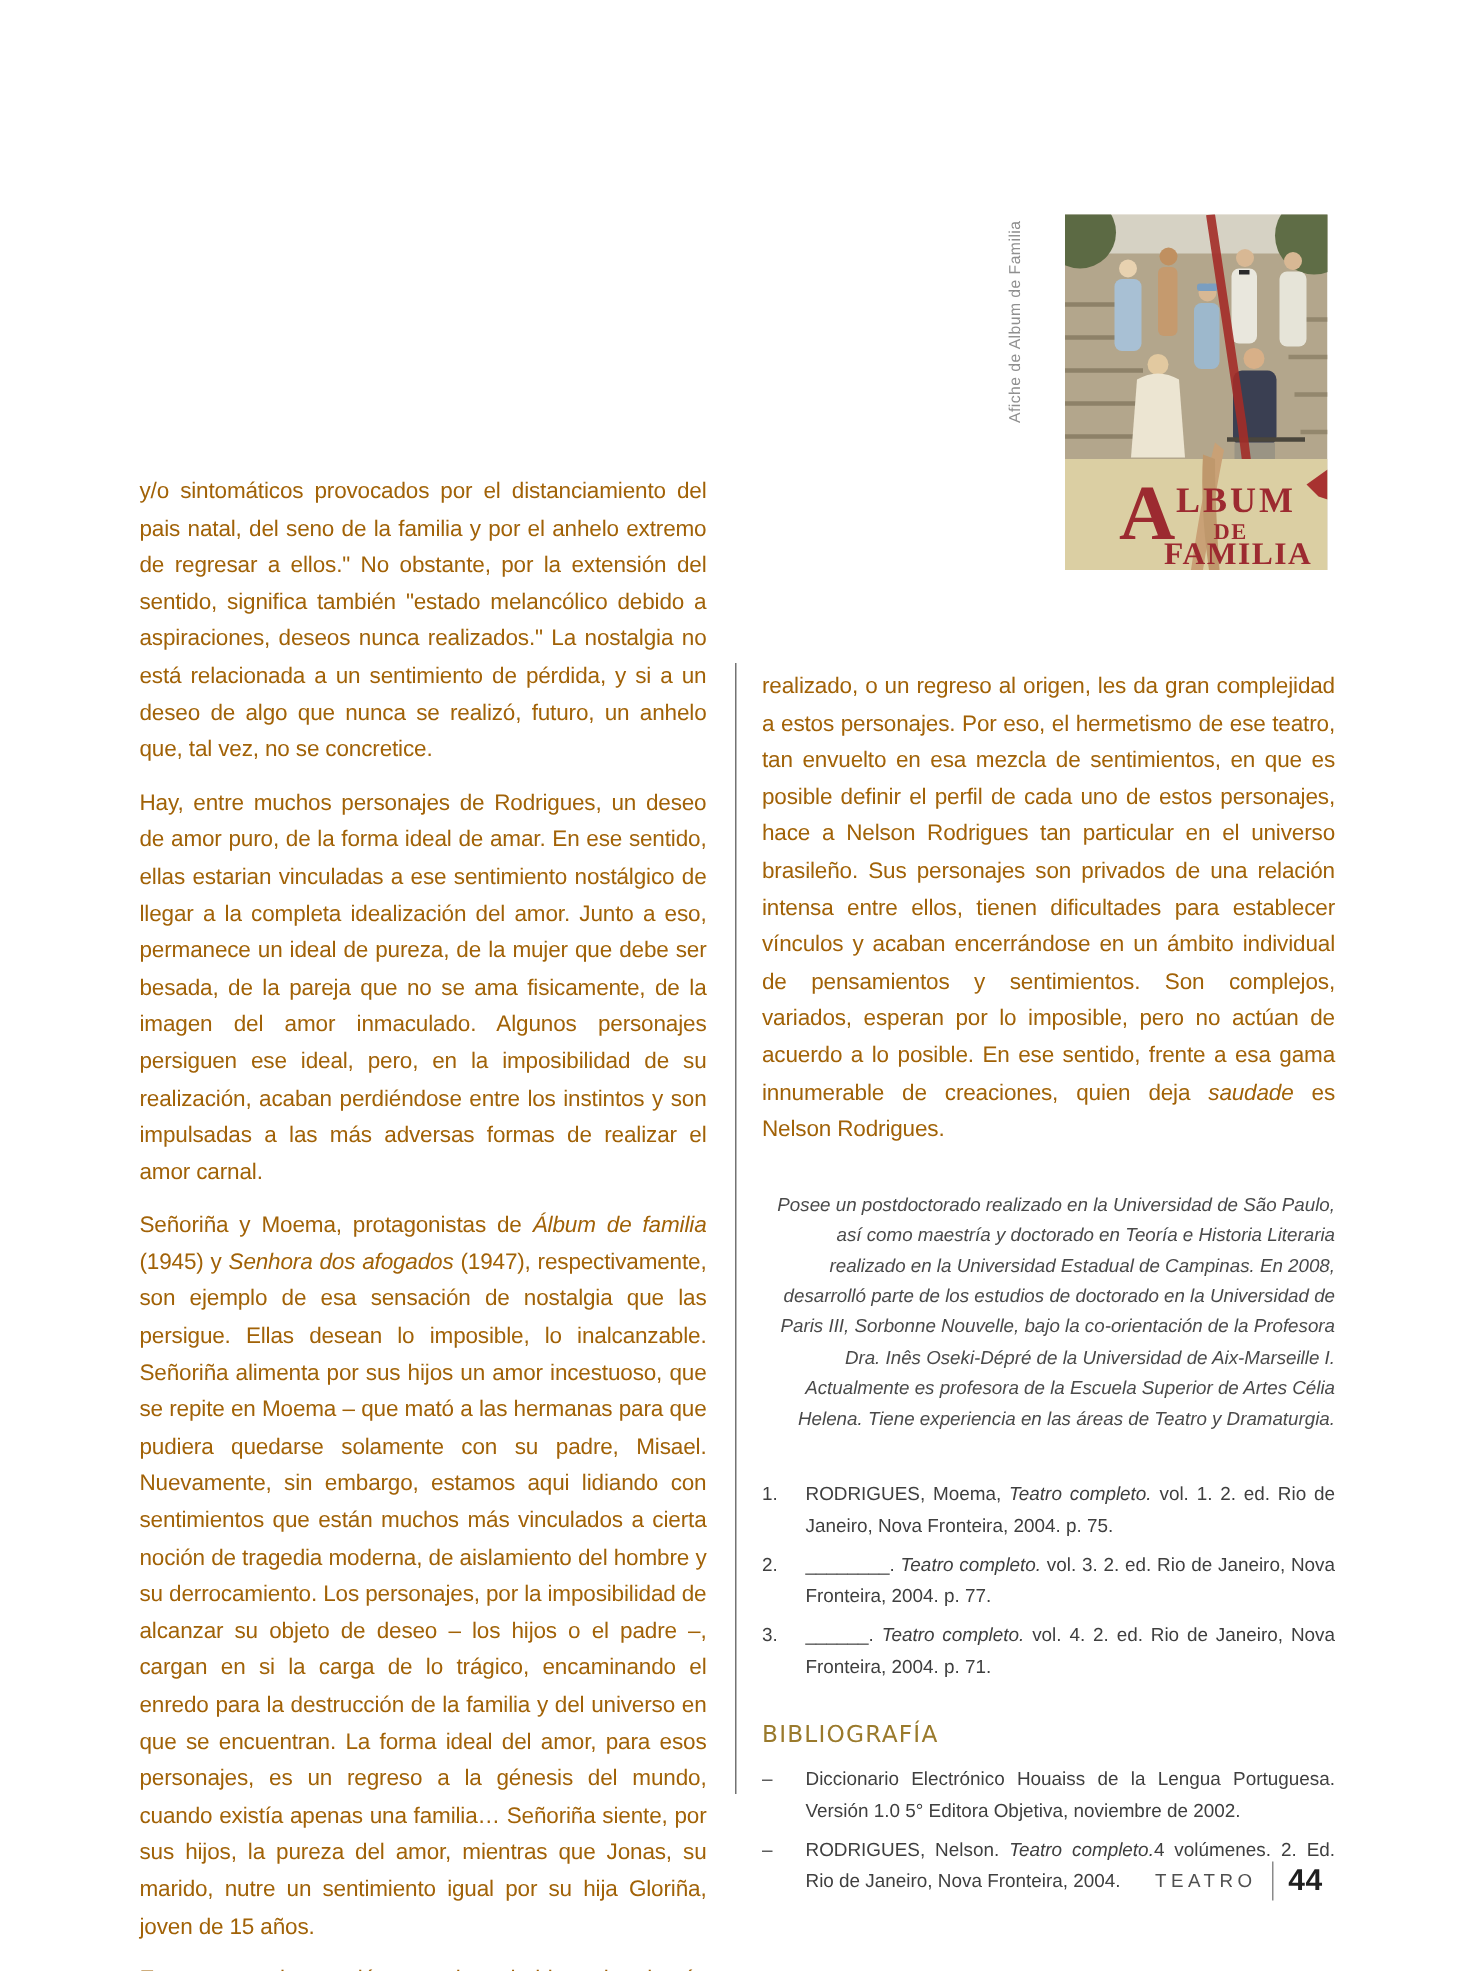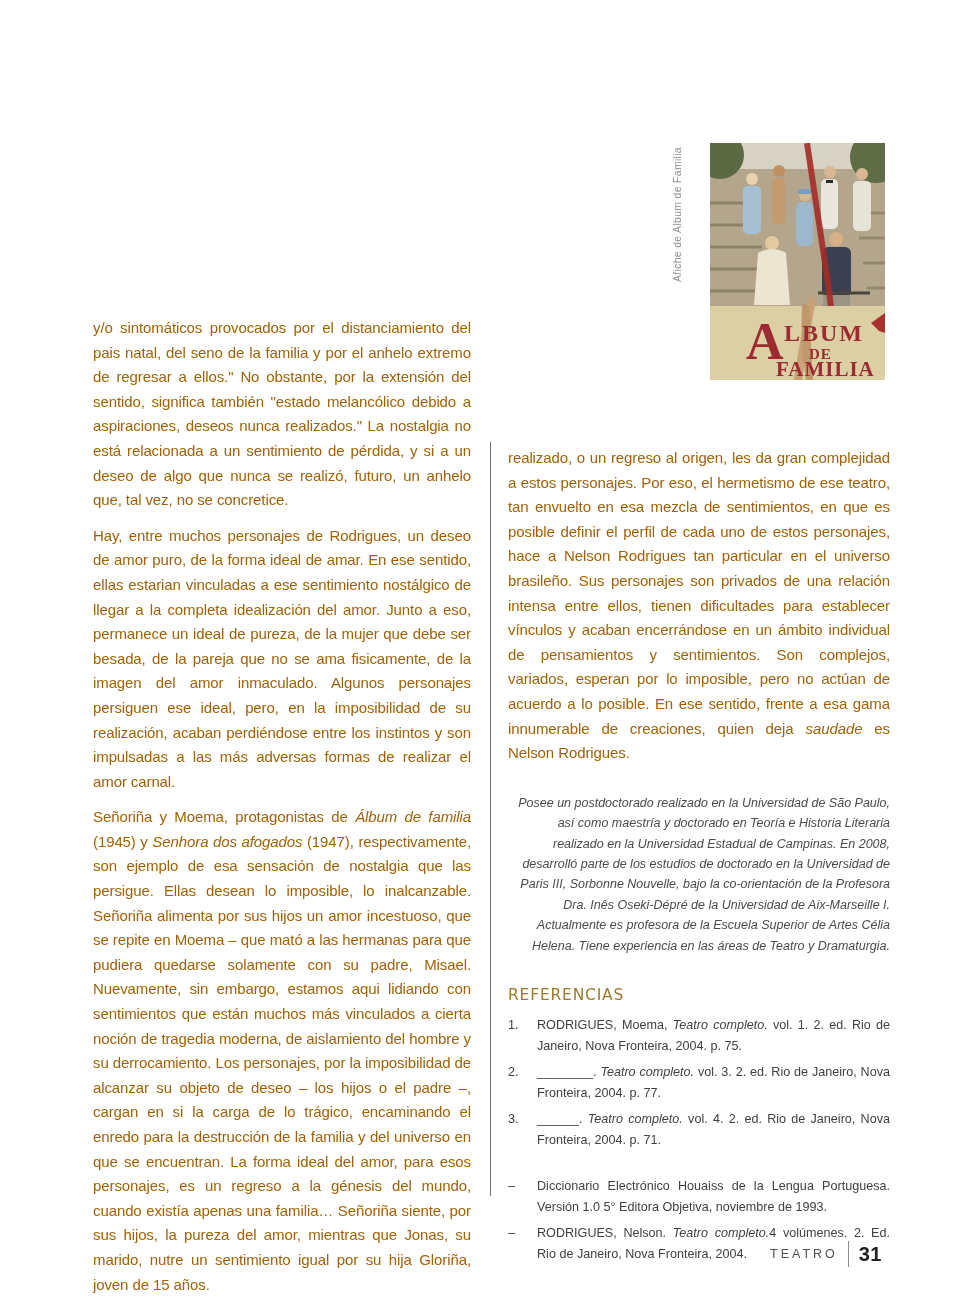--- a/index.html
+++ b/index.html
@@ -107,50 +107,50 @@
   </div>
 
   <div class="right-col">
     <p class="body-para"><span>realizado, o un regreso al origen, les da gran complejidad a estos personajes. Por eso, el hermetismo de ese teatro, tan envuelto en esa mezcla de sentimientos, en que es posible definir el perfil de cada uno de estos personajes, hace a Nelson Rodrigues tan particular en el universo brasileño. Sus personajes son privados de una relación intensa entre ellos, tienen dificultades para establecer vínculos y acaban encerrándose en un ámbito individual de pensamientos y sentimientos. Son complejos, variados, esperan por lo imposible, pero no actúan de acuerdo a lo posible. En ese sentido, frente a esa gama innumerable de creaciones, quien deja </span><span style="font-style: italic;">saudade</span><span> es Nelson Rodrigues.</span></p>
 
     <div class="bio">
       <span>Posee un postdoctorado realizado en la Universidad de São Paulo, así como maestría y doctorado en Teoría e Historia Literaria realizado en la Universidad Estadual de Campinas. En 2008, desarrolló parte de los estudios de doctorado en la Universidad de Paris III, Sorbonne Nouvelle, bajo la co-orientación de la Profesora Dra. Inês Oseki-Dépré de la Universidad de Aix-Marseille I. Actualmente es profesora de la Escuela Superior de Artes Célia Helena. Tiene experiencia en las áreas de Teatro y Dramaturgia.</span>
     </div>
 
     <div class="ref-block">
-      <h3 class="sec-heading">REFERENCIAS</h3>
       <div class="ref-list">
         <div class="ref-item">
           <span class="ref-marker">1.</span>
           <div class="ref-text"><span>RODRIGUES, Moema, </span><span style="font-style: italic;">Teatro completo.</span><span> vol. 1. 2. ed. Rio de Janeiro, Nova Fronteira, 2004. p. 75.</span></div>
         </div>
         <div class="ref-item">
           <span class="ref-marker">2.</span>
           <div class="ref-text"><span>________. </span><span style="font-style: italic;">Teatro completo.</span><span> vol. 3. 2. ed. Rio de Janeiro, Nova Fronteira, 2004. p. 77.</span></div>
         </div>
         <div class="ref-item">
           <span class="ref-marker">3.</span>
           <div class="ref-text"><span>______. </span><span style="font-style: italic;">Teatro completo.</span><span> vol. 4. 2. ed. Rio de Janeiro, Nova Fronteira, 2004. p. 71.</span></div>
         </div>
       </div>
     </div>
 
     <div class="bib-block">
+      <h3 class="sec-heading">BIBLIOGRAFÍA</h3>
       <div class="ref-list">
         <div class="ref-item">
           <span class="ref-marker">–</span>
-          <div class="ref-text"><span>Diccionario Electrónico Houaiss de la Lengua Portuguesa. Versión 1.0 5° Editora Objetiva, noviembre de 1993.</span></div>
+          <div class="ref-text"><span>Diccionario Electrónico Houaiss de la Lengua Portuguesa. Versión 1.0 5° Editora Objetiva, noviembre de 2002.</span></div>
         </div>
         <div class="ref-item">
           <span class="ref-marker">–</span>
           <div class="ref-text"><span>RODRIGUES, Nelson. </span><span style="font-style: italic;">Teatro completo.</span><span>4 volúmenes. 2. Ed. Rio de Janeiro, Nova Fronteira, 2004.</span></div>
         </div>
       </div>
     </div>
   </div>
 
   <div class="footer">
     <span class="footer-section">TEATRO</span>
     <span class="footer-bar"></span>
-    <span class="footer-page">31</span>
+    <span class="footer-page">44</span>
   </div>
 
 </div>
 
 </body></html>

